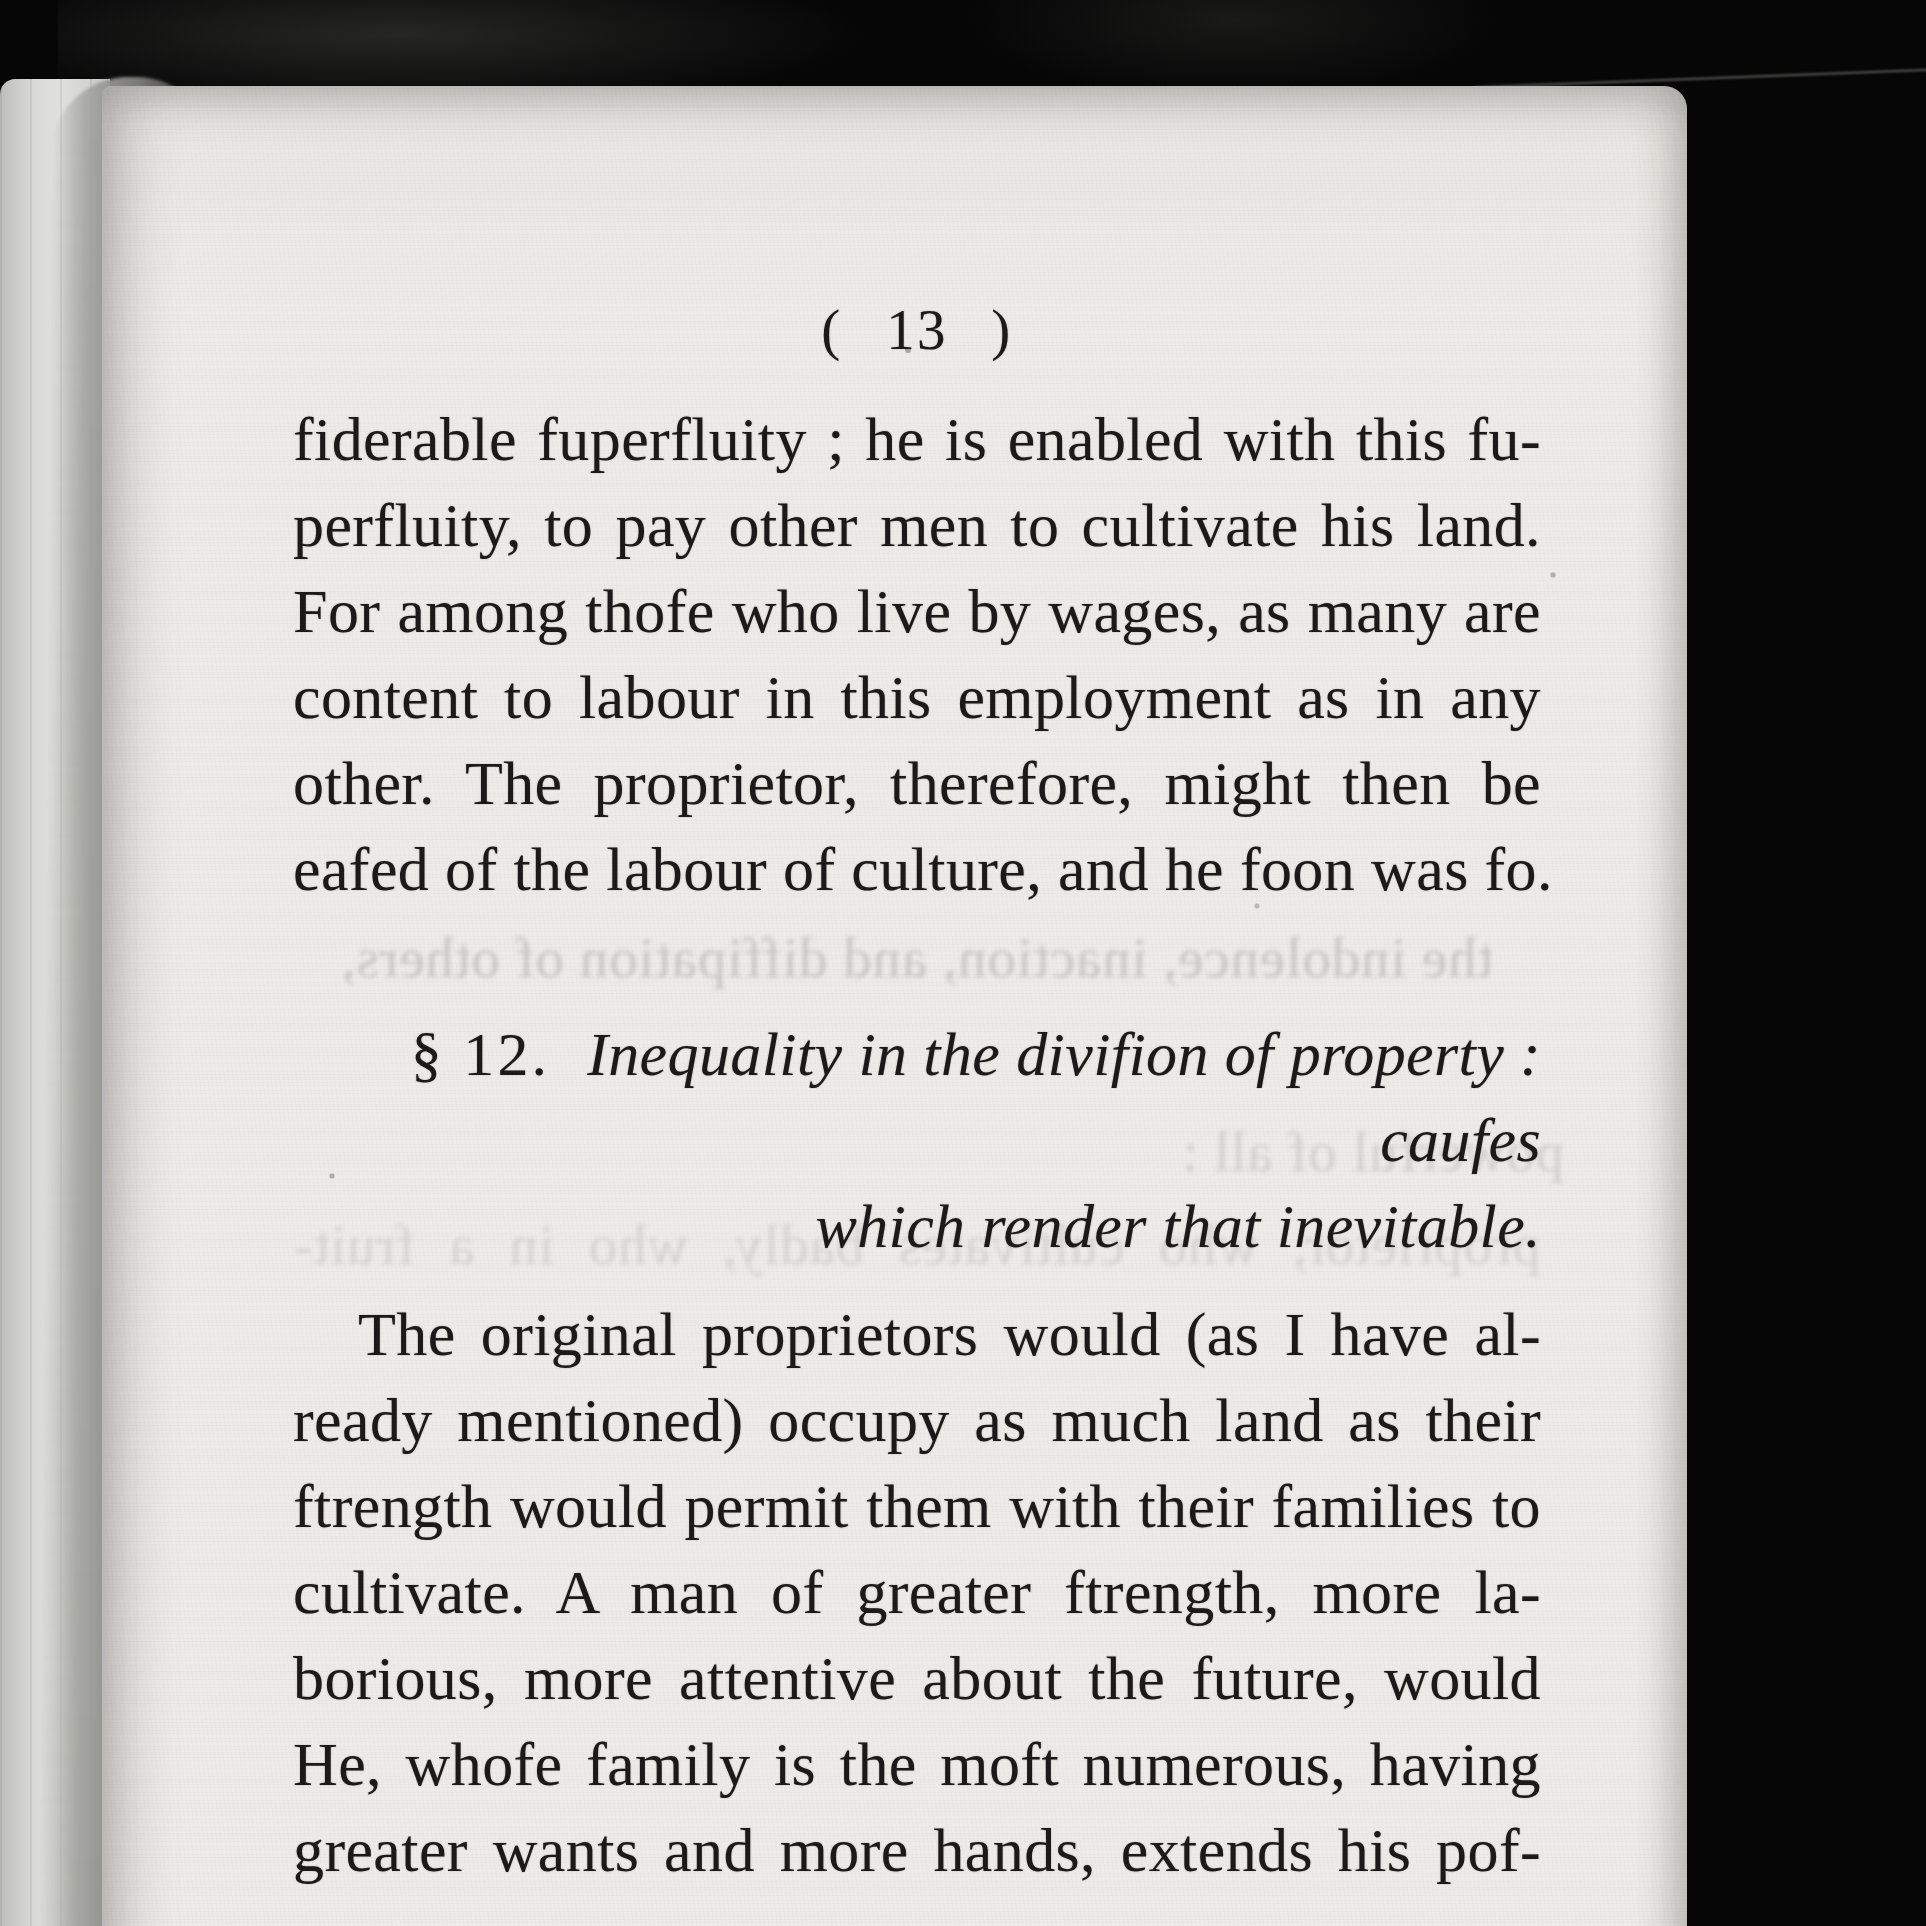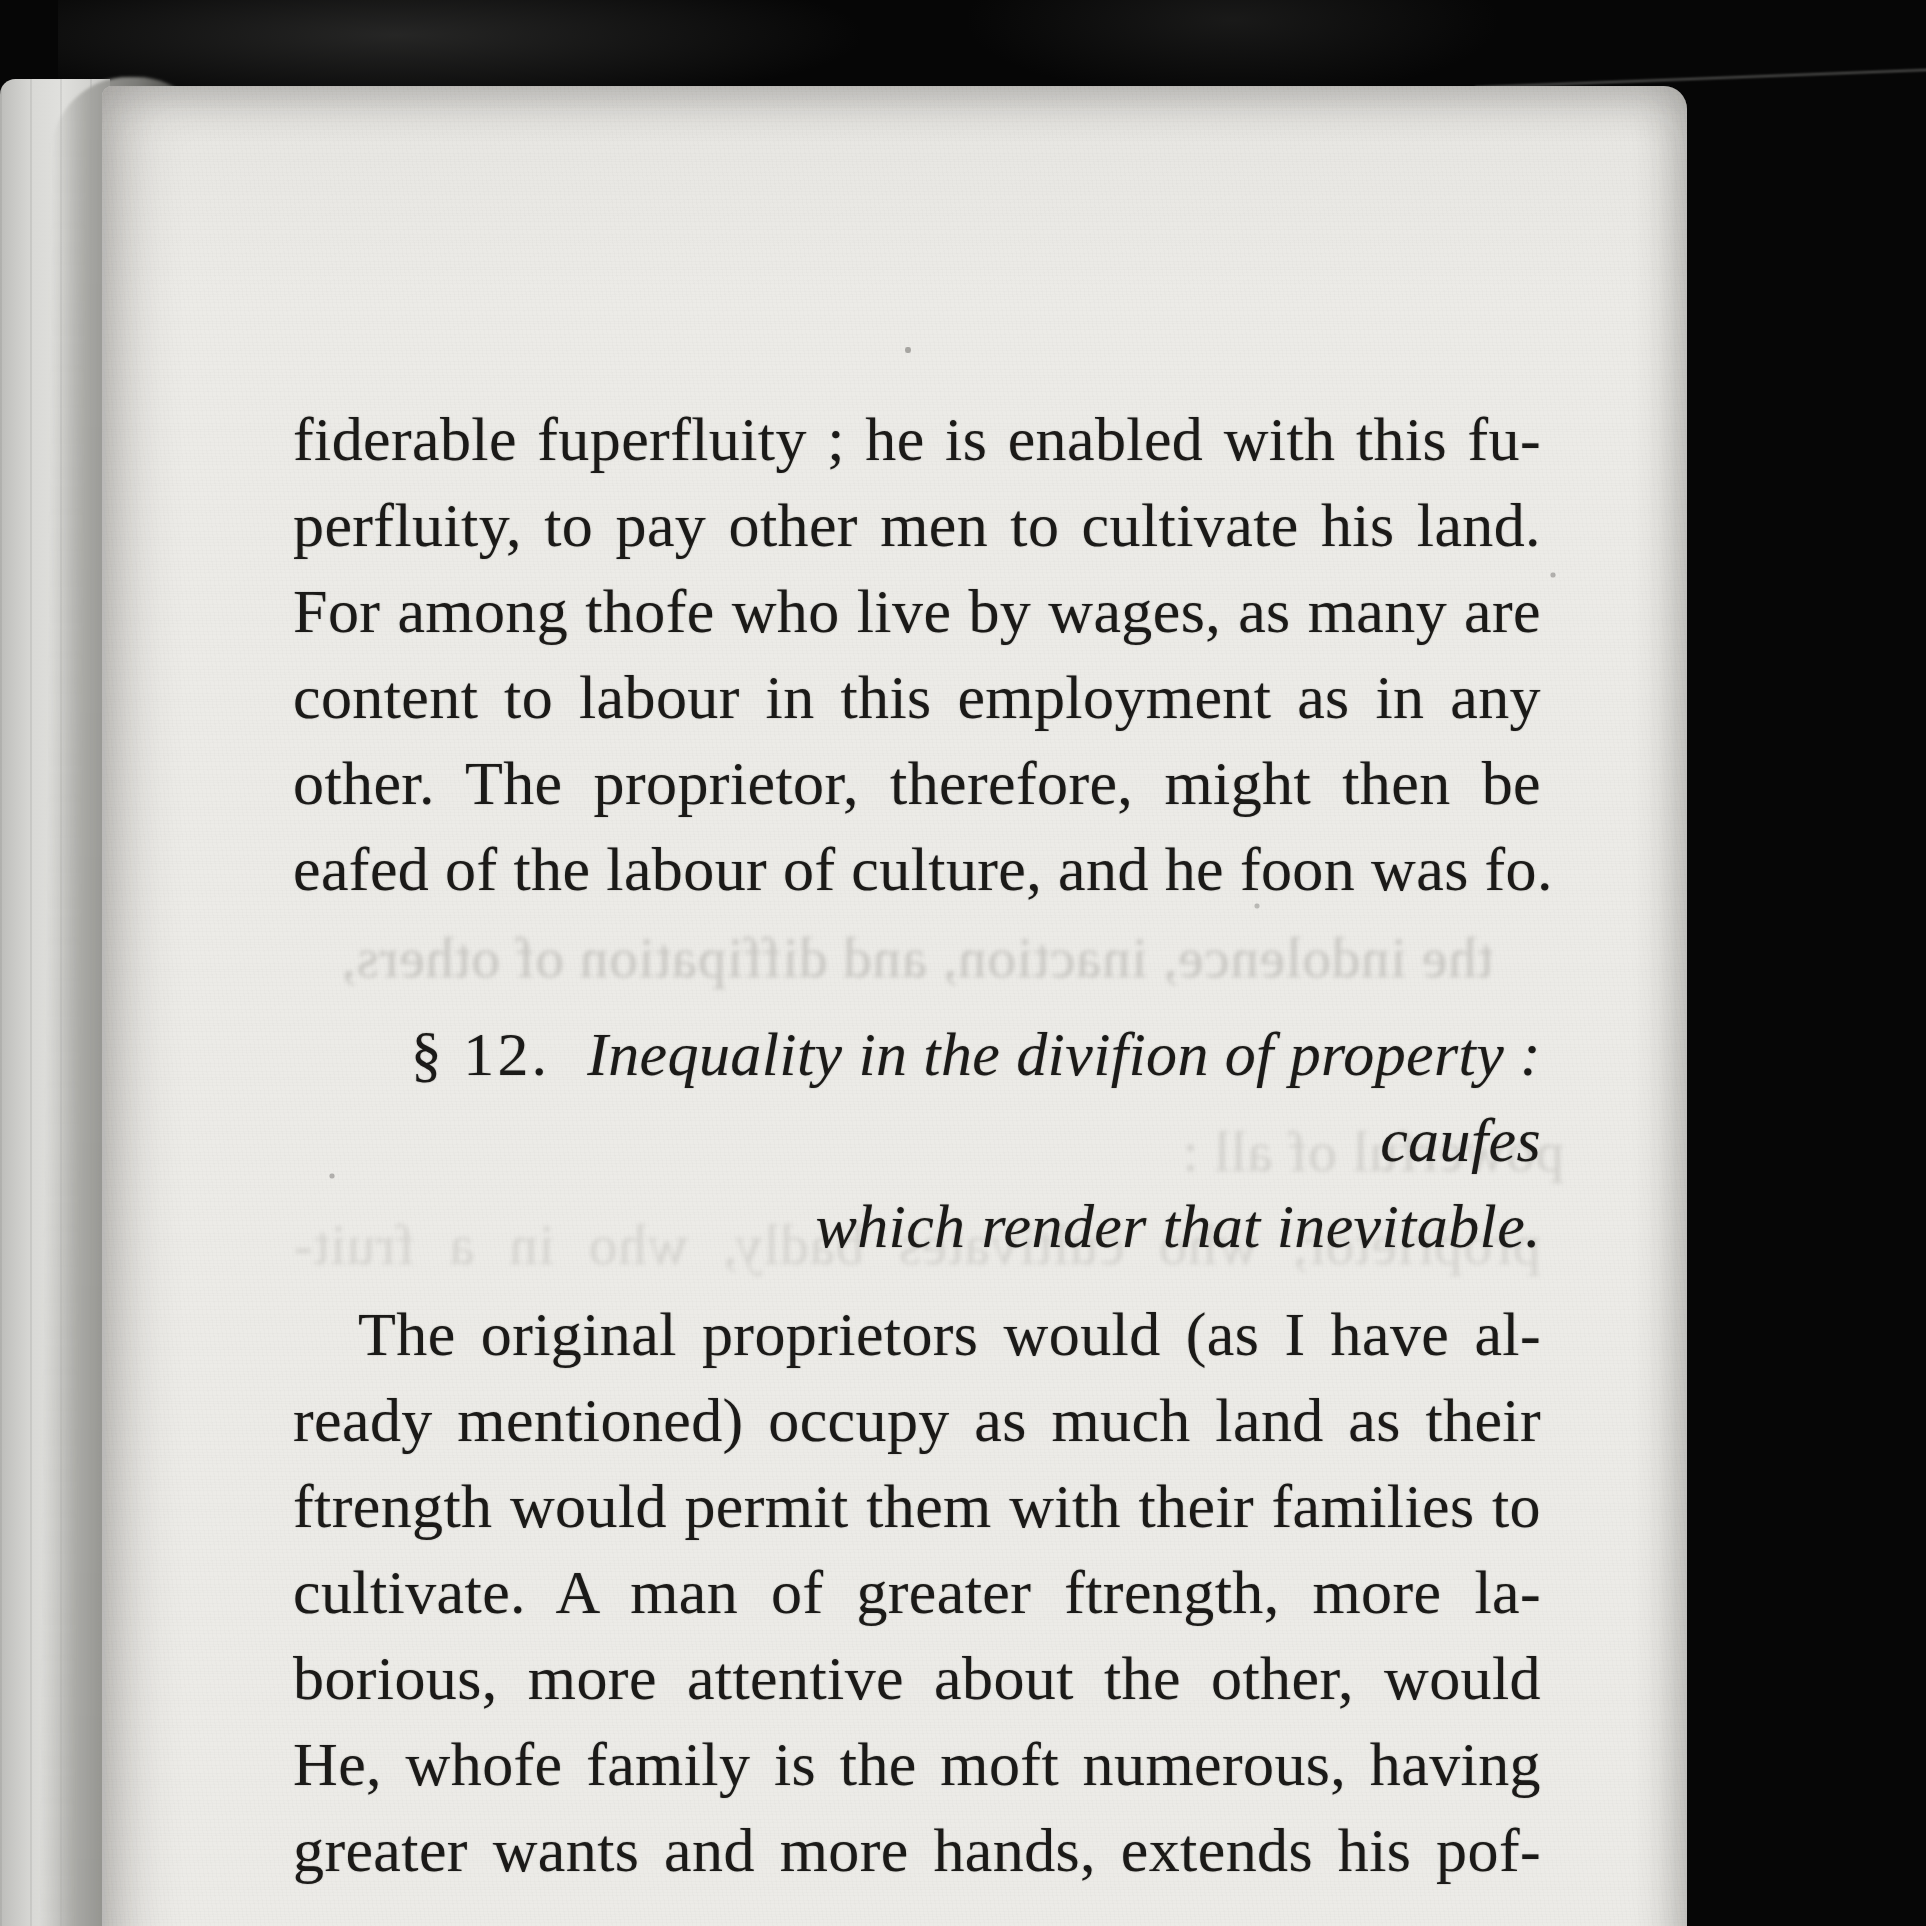--- a/index.html
+++ b/index.html
@@ -74,20 +74,21 @@
   <div class="gutter"></div>
 
   <div class="stitch notch"></div>
 
   <div class="page"></div>
 
   <div class="bleed b1">the indolence, inaction, and diffipation of others,</div>
   <div class="bleed b2">powerful of all :</div>
   <div class="bleed b3">proprietor, who cultivates badly, who in a fruit-</div>
 
+  <div class="txt pagenum">( 13 )</div>
 
   <div class="txt p1">
     <div class="jline">fiderable fuperfluity ; he is enabled with this fu-</div>
     <div class="jline">perfluity, to pay other men to cultivate his land.</div>
     <div class="jline">For among thofe who live by wages, as many are</div>
     <div class="jline">content to labour in this employment as in any</div>
     <div class="jline">other. The proprietor, therefore, might then be</div>
     <div class="jline">eafed of the labour of culture, and he foon was fo.</div>
   </div>
 
@@ -96,21 +97,21 @@
       <span class="marker">§ 12.</span><span>Inequality in the divifion of property : caufes</span>
     </div>
     <div class="hline2">which render that inevitable.</div>
   </div>
 
   <div class="txt p2">
     <div class="jline">The original proprietors would (as I have al-</div>
     <div class="jline">ready mentioned) occupy as much land as their</div>
     <div class="jline">ftrength would permit them with their families to</div>
     <div class="jline">cultivate. A man of greater ftrength, more la-</div>
-    <div class="jline">borious, more attentive about the other, would</div>
+    <div class="jline">borious, more attentive about the future, would</div>
     <div class="jline">He, whofe family is the moft numerous, having</div>
     <div class="jline">greater wants and more hands, extends his pof-</div>
 
   </div>
 
   <div class="specks"></div>
 
 </div>
 
 

